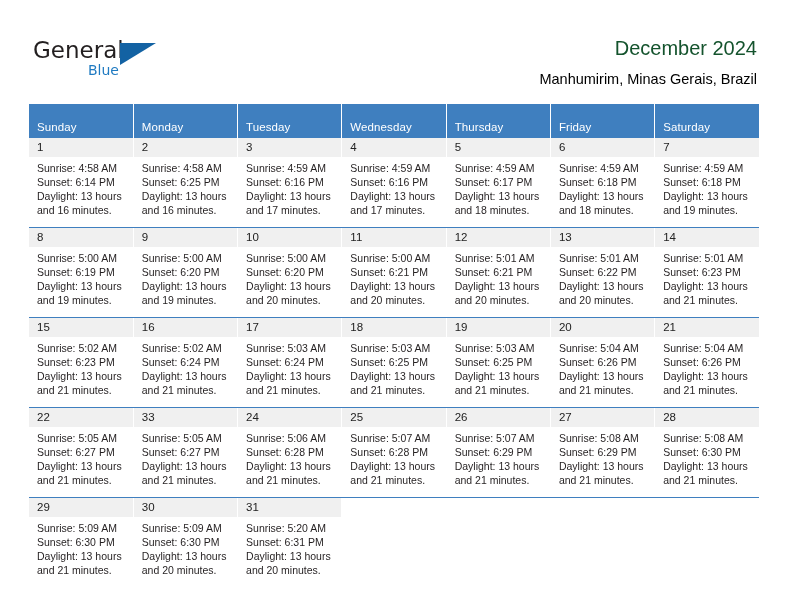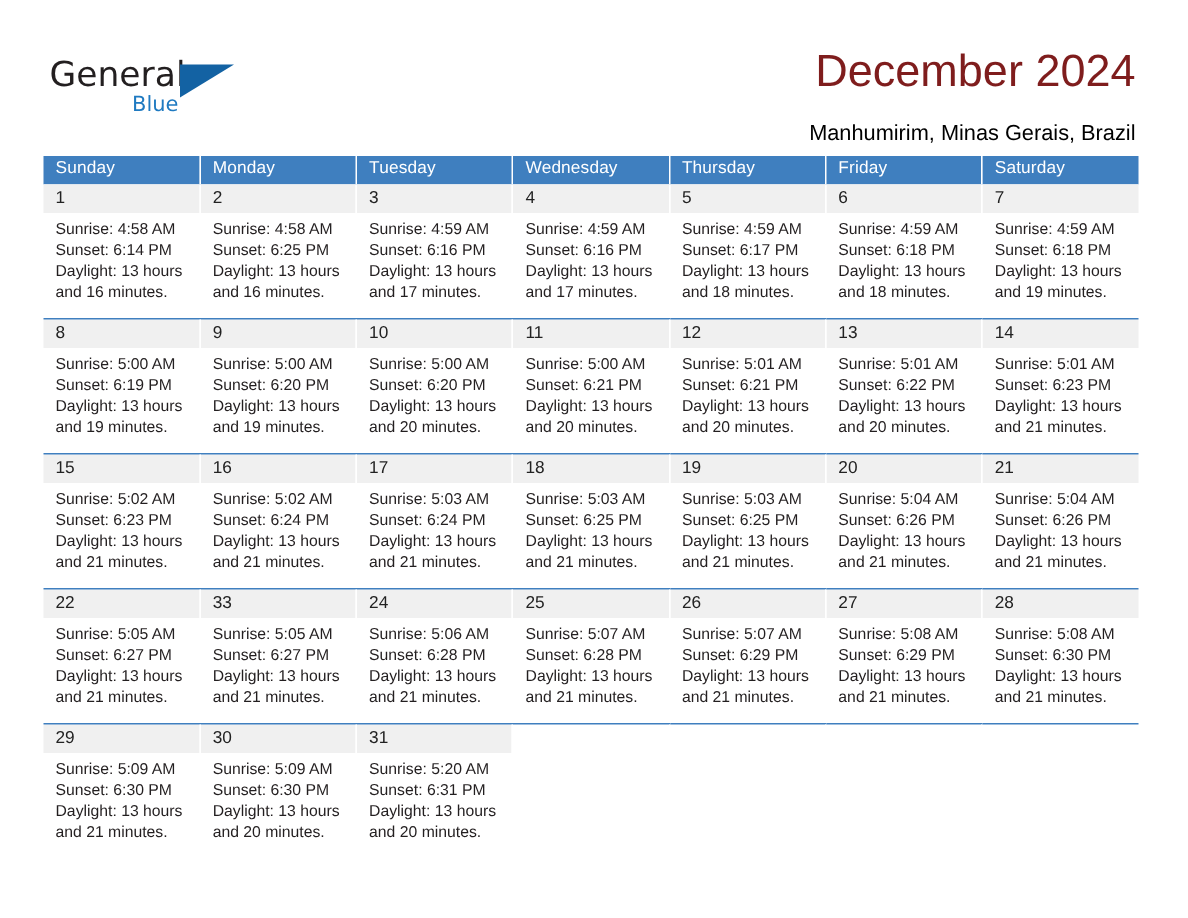--- a/index.html
+++ b/index.html
@@ -65,28 +65,28 @@
     border-bottom: 22px solid transparent;
   }
 
   .title-block {
     position: absolute;
     right: 35px;
     top: 32px;
     text-align: right;
   }
   .cal-title {
-    font-size: 30px;
+    font-size: 20px;
     font-weight: normal;
-    color: #7f1d1d;
+    color: #14532d;
     line-height: 32px;
     white-space: nowrap;
   }
   .cal-subtitle {
-    margin-top: 16px;
+    margin-top: 6px;
     font-size: 14.5px;
     color: #000000;
     line-height: 18px;
     white-space: nowrap;
   }
 
   
   .calendar {
     position: absolute;
     left: 29px;
@@ -94,21 +94,21 @@
     width: 730px;
     border-collapse: collapse;
     table-layout: fixed;
   }
   .calendar th {
     background: #3f7fbf;
     color: #ffffff;
     font-size: 11.5px;
     font-weight: normal;
     text-align: left;
-    padding: 2px 0 5px 8px;
+    padding: 17px 0 5px 8px;
     height: 11px;
     border-right: 1px solid #ffffff;
     letter-spacing: 0.1px;
   }
   .calendar th:last-child { border-right: none; }
 
   .week-row td {
     vertical-align: top;
     padding: 0;
     border-right: 1px solid #ffffff;

